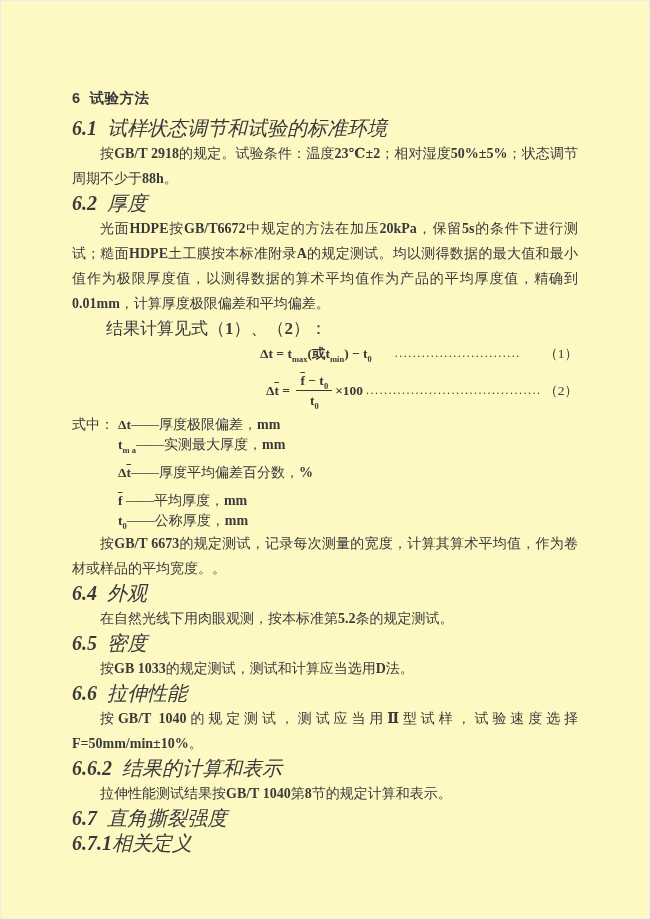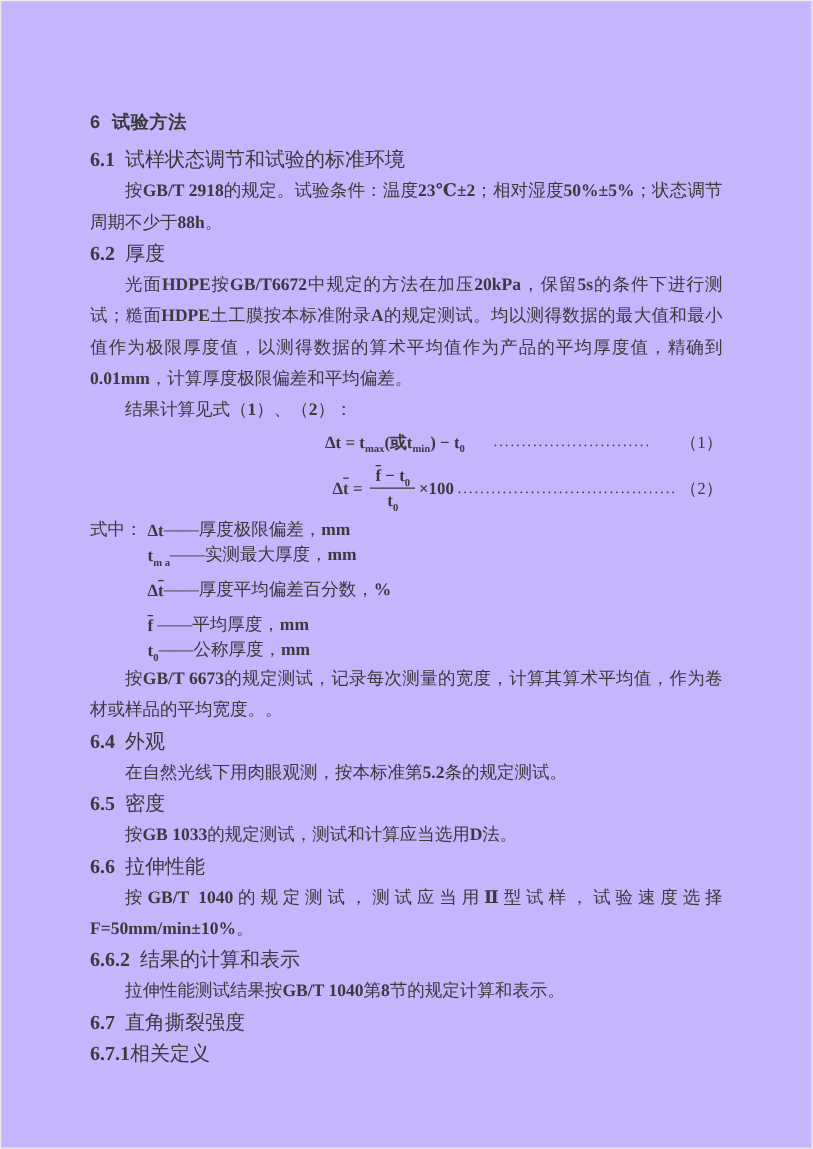--- a/index.html
+++ b/index.html
@@ -6,43 +6,43 @@
   body{
     width:650px;height:919px;
     background:#f4f4f4;
     font-family:"Liberation Serif","DejaVu Serif",serif;
     color:#3a3a3a;
     overflow:hidden;
   }
   .page{
     position:relative;
     width:650px;height:919px;
-    background:#c4b5fd;
+    background:#fef9c3;
     box-sizing:border-box;
     padding:86px 72px 0 72px;
     box-shadow:inset 0 0 0 1px #ececec;
     overflow:hidden;
   }
   .b{font-weight:bold;}
   span{white-space:pre-wrap;}
   h1.h1{
     font-family:"Liberation Sans","DejaVu Sans",sans-serif;
     font-size:14.5px;font-weight:bold;
     line-height:25px;margin:0 0 5px 0;letter-spacing:.5px;
   }
   h2.h2,h3.h3{
-    font-size:16px;font-weight:normal;
-    line-height:25px;margin:0;
+    font-size:20px;font-weight:normal;
+    line-height:25px;margin:0;font-style:italic;
   }
   p.body{
     font-size:14px;line-height:25px;margin:0;
     text-align:justify;text-indent:2em;
   }
   p.intro{
-    font-size:14px;line-height:25px;margin:0;text-indent:2em;
+    font-size:17px;line-height:25px;margin:0;text-indent:2em;
   }
   
   .formula{
     display:flex;align-items:center;
     font-size:13.5px;font-weight:bold;
     line-height:25px;
   }
   .formula.f1{padding-left:188px;gap:20px;}
   .formula.f2{padding-left:194px;height:46px;margin:1px 0 2px 0;}
   .formula sub{font-size:8.5px;line-height:0;}

